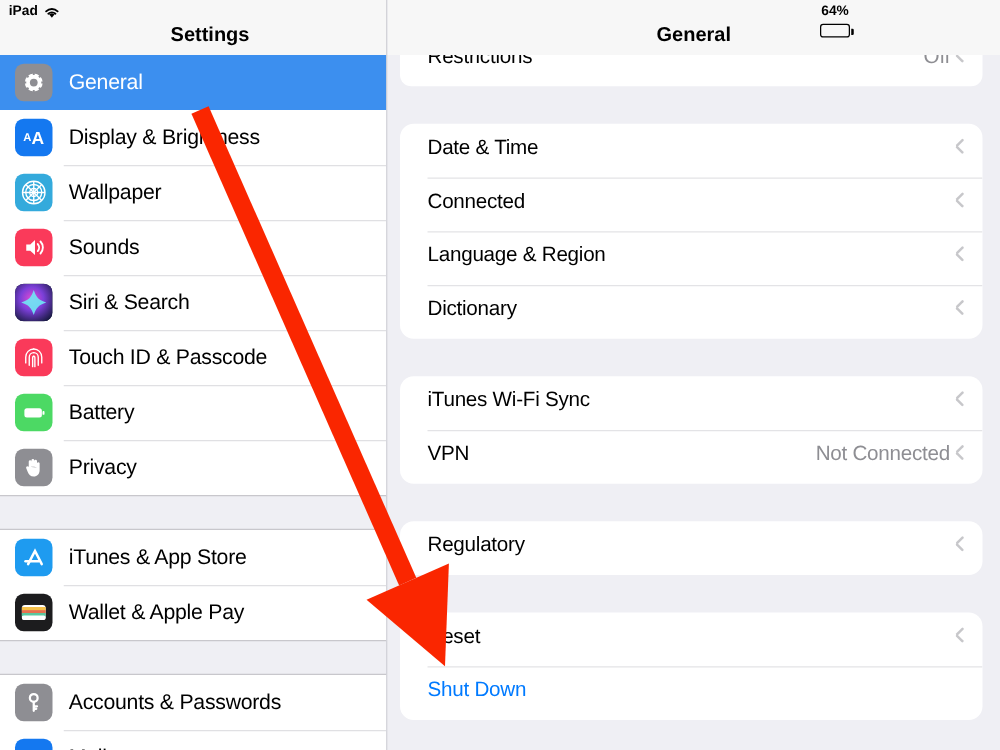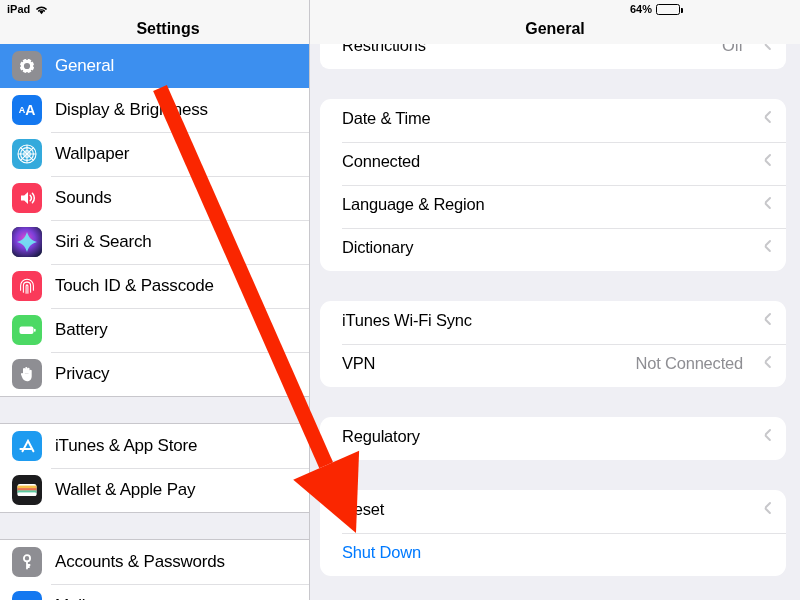--- a/index.html
+++ b/index.html
@@ -13,21 +13,21 @@
 
   
   .statusbar {
     position: absolute; top: 0; left: 0; width: 688px; height: 20px;
     z-index: 40; pointer-events: none;
     font-size: 11px; font-weight: bold; color: #000;
   }
   .sb-left { position: absolute; left: 7px; top: 3px; display: flex; align-items: center; gap: 5px; }
   .sb-center { position: absolute; left: 0; top: 3px; width: 800px; }
   .sb-time { display: inline-block; margin-left: -180px; }
-  .sb-right { position: absolute; right: 8px; top: 3px; display: flex; align-items: center; gap: 4px; }
+  .sb-right { position: absolute; right: 8px; top: 3px; display: flex; align-items: center; gap: 4px; flex-direction: column; }
   .wifi-glyph { display: inline-block; width: 13px; height: 10px; position: relative; top: 1px; }
   .batt { display: inline-block; width: 24px; height: 11px; border: 1.3px solid #000;
           border-radius: 2.5px; position: relative; padding: 1px; }
   .batt::after { content: ""; position: absolute; right: -3.5px; top: 3px; width: 2px; height: 5px;
           background: #000; border-radius: 0 1px 1px 0; }
   .batt-fill { height: 100%; background: #000; border-radius: 1px; }
 
   
   .sidebar {
     width: 310px; height: 600px; background: #efeff4;
@@ -78,21 +78,21 @@
   .row {
     height: 43px; display: flex; align-items: center;
     padding: 0 14px 4px 22px; position: relative;
   }
   .row + .row::before {
     content: ""; position: absolute; top: 0; left: 22px; right: 0; height: 1px; background: #e3e3e6;
   }
   .row-label { font-size: 16.5px; color: #000; letter-spacing: -0.2px; }
   .row-label.action { color: #007aff; }
   .row-spacer { flex: 1; }
-  .row-value { font-size: 16.5px; color: #8e8e93; letter-spacing: -0.2px; margin-right: 21px; }
+  .row-value { font-size: 16.5px; color: #8e8e93; letter-spacing: -0.2px; margin-right: 4px; }
   .chev {
     width: 8px; height: 13px; flex: 0 0 8px; position: relative; opacity: .55;
   }
   .chev::before, .chev::after {
     content: ""; position: absolute; left: 1px; width: 8px; height: 1.8px;
     background: #9a9aa0; border-radius: 1px;
   }
   .chev::before { top: 4px; transform: rotate(45deg); transform-origin: left center; }
   .chev::after { top: 4px; transform: rotate(-45deg); transform-origin: left center; }
 

